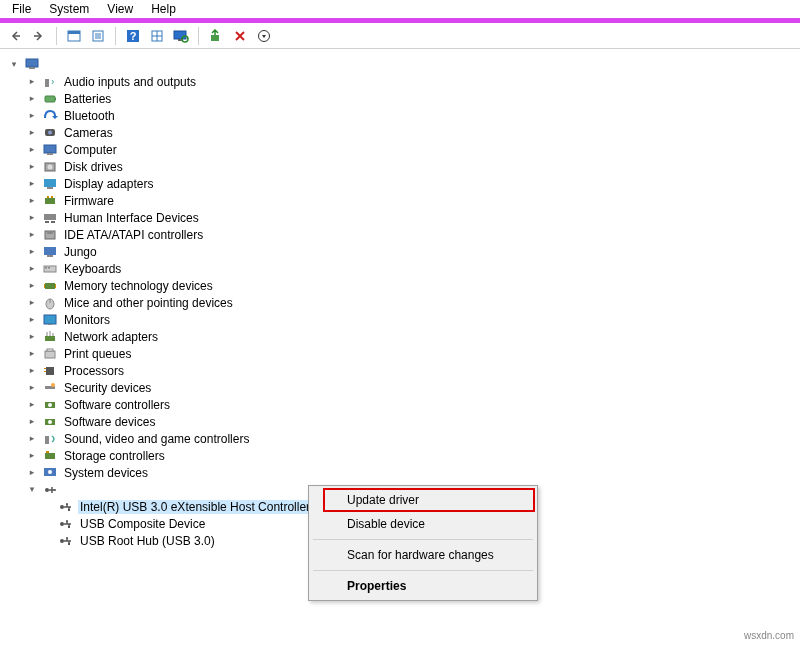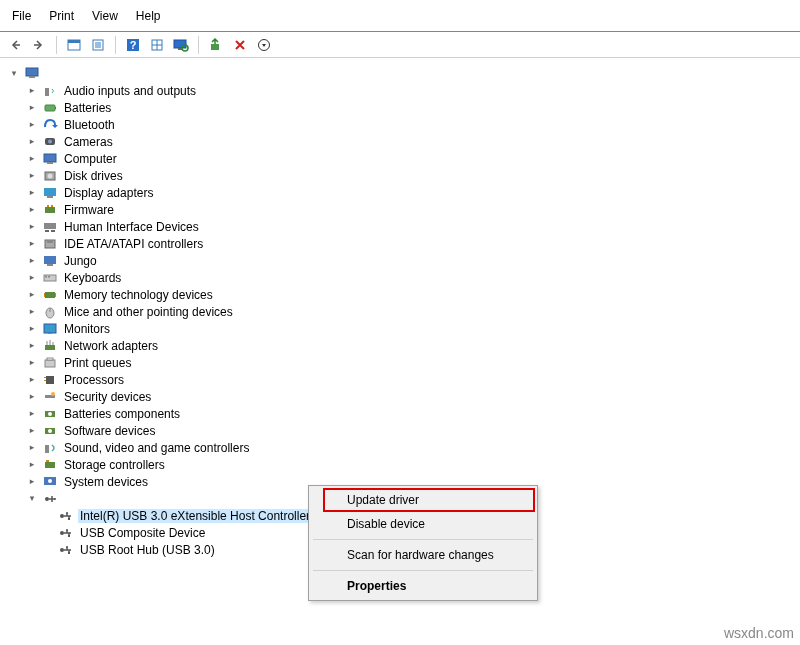--- a/index.html
+++ b/index.html
@@ -1,44 +1,44 @@
 <!DOCTYPE html>
 <html><head>
 <meta charset="utf-8">
 <style>
   * { box-sizing: border-box; font-family: "Segoe UI", Tahoma, sans-serif; }
   body { margin: 0; width: 800px; height: 645px; background: #fff; font-size: 12px; color: #000; position: relative; overflow: hidden; }
-  .menubar { height: 32px; border-bottom: 1px solid #d946ef; display: flex; align-items: center; padding: 0 4px; gap: 2px; }
+  .menubar { height: 23px; border-bottom: 5px solid #d946ef; display: flex; align-items: center; padding: 0 4px; gap: 2px; }
   .menubar-item { padding: 2px 8px; cursor: default; }
   .toolbar { height: 26px; border-bottom: 1px solid #d0d0d0; display: flex; align-items: center; padding: 0 4px; gap: 2px; }
   .tb-btn { width: 22px; height: 22px; display: flex; align-items: center; justify-content: center; border: 1px solid transparent; cursor: default; }
   .tb-sep { width: 1px; height: 18px; background: #d0d0d0; margin: 0 4px; }
   .tree { padding: 6px 0 0 8px; }
   .tree-root { display: flex; align-items: center; gap: 4px; padding: 1px 0; }
   .tree-children { margin-left: 18px; }
   .tree-row { display: flex; align-items: center; gap: 4px; padding: 0; height: 17px; }
   .expander { width: 12px; text-align: center; color: #666; font-size: 9px; line-height: 1; user-select: none; }
   .icon { width: 16px; height: 16px; display: inline-flex; align-items: center; justify-content: center; }
   .label { white-space: nowrap; padding: 0 2px; }
   .selected { background: #cce8ff; }
   .sub-children { margin-left: 32px; }
   .ctxmenu { position: absolute; background: #f0f0f0; border: 1px solid #a0a0a0; box-shadow: 2px 2px 4px rgba(0,0,0,0.2); padding: 2px; min-width: 230px; }
   .ctx-item { padding: 5px 20px 5px 24px; cursor: default; margin-left: 12px; }
   .ctx-sep { height: 1px; background: #d0d0d0; margin: 3px 2px; }
   .ctx-bold { font-weight: bold; }
   .highlight-box { border: 2px solid #d00; padding: 3px 18px 3px 22px; }
-  .watermark { position: absolute; right: 6px; bottom: 4px; font-size: 14px; color: #888; }
+  .watermark { position: absolute; right: 6px; bottom: 4px; font-size: 10px; color: #888; }
   svg { display: block; }
 </style>
 </head>
 <body>
 
 <div class="menubar">
   <div class="menubar-item">File</div>
-  <div class="menubar-item">Print</div>
+  <div class="menubar-item">System</div>
   <div class="menubar-item">View</div>
   <div class="menubar-item">Help</div>
 </div>
 
 <div class="toolbar">
   <div class="tb-btn">
       <span class="icon">
         <svg width="14" height="14" viewBox="0 0 14 14">
           <path d="M9 3 L5 7 L9 11" stroke="#555" stroke-width="1.5" fill="none"></path>
           <path d="M5 7 L12 7" stroke="#555" stroke-width="1.5"></path>
@@ -332,21 +332,21 @@
         <span class="label">Security devices</span>
       </div>
       <div class="tree-row">
         <span class="expander">▸</span>
         <span class="icon">
           <svg width="16" height="16">
             <rect x="3" y="5" width="10" height="6" fill="#5a8a3a"></rect>
             <circle cx="8" cy="8" r="2" fill="#fff"></circle>
           </svg>
         </span>
-        <span class="label">Batteries components</span>
+        <span class="label">Software controllers</span>
       </div>
       <div class="tree-row">
         <span class="expander">▸</span>
         <span class="icon">
           <svg width="16" height="16">
             <rect x="3" y="5" width="10" height="6" fill="#5a8a3a"></rect>
             <circle cx="8" cy="8" r="2" fill="#fff"></circle>
           </svg>
         </span>
         <span class="label">Software devices</span>

